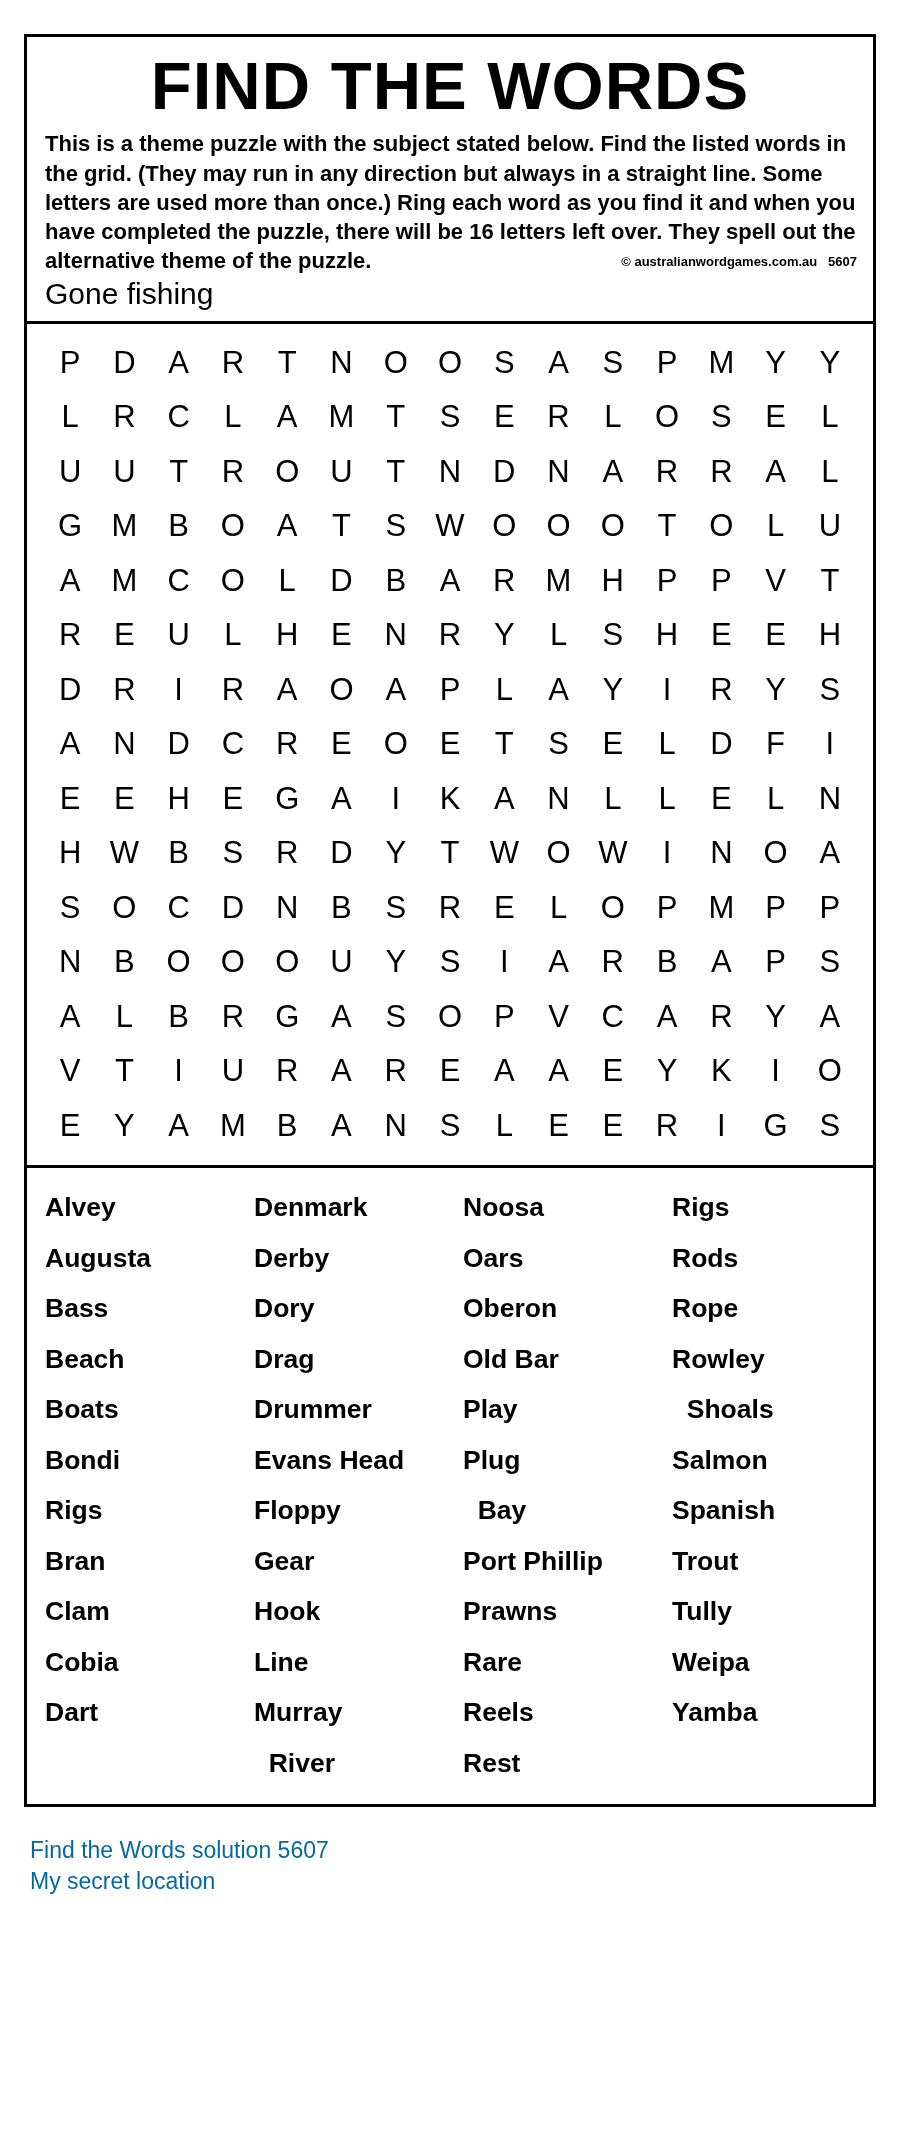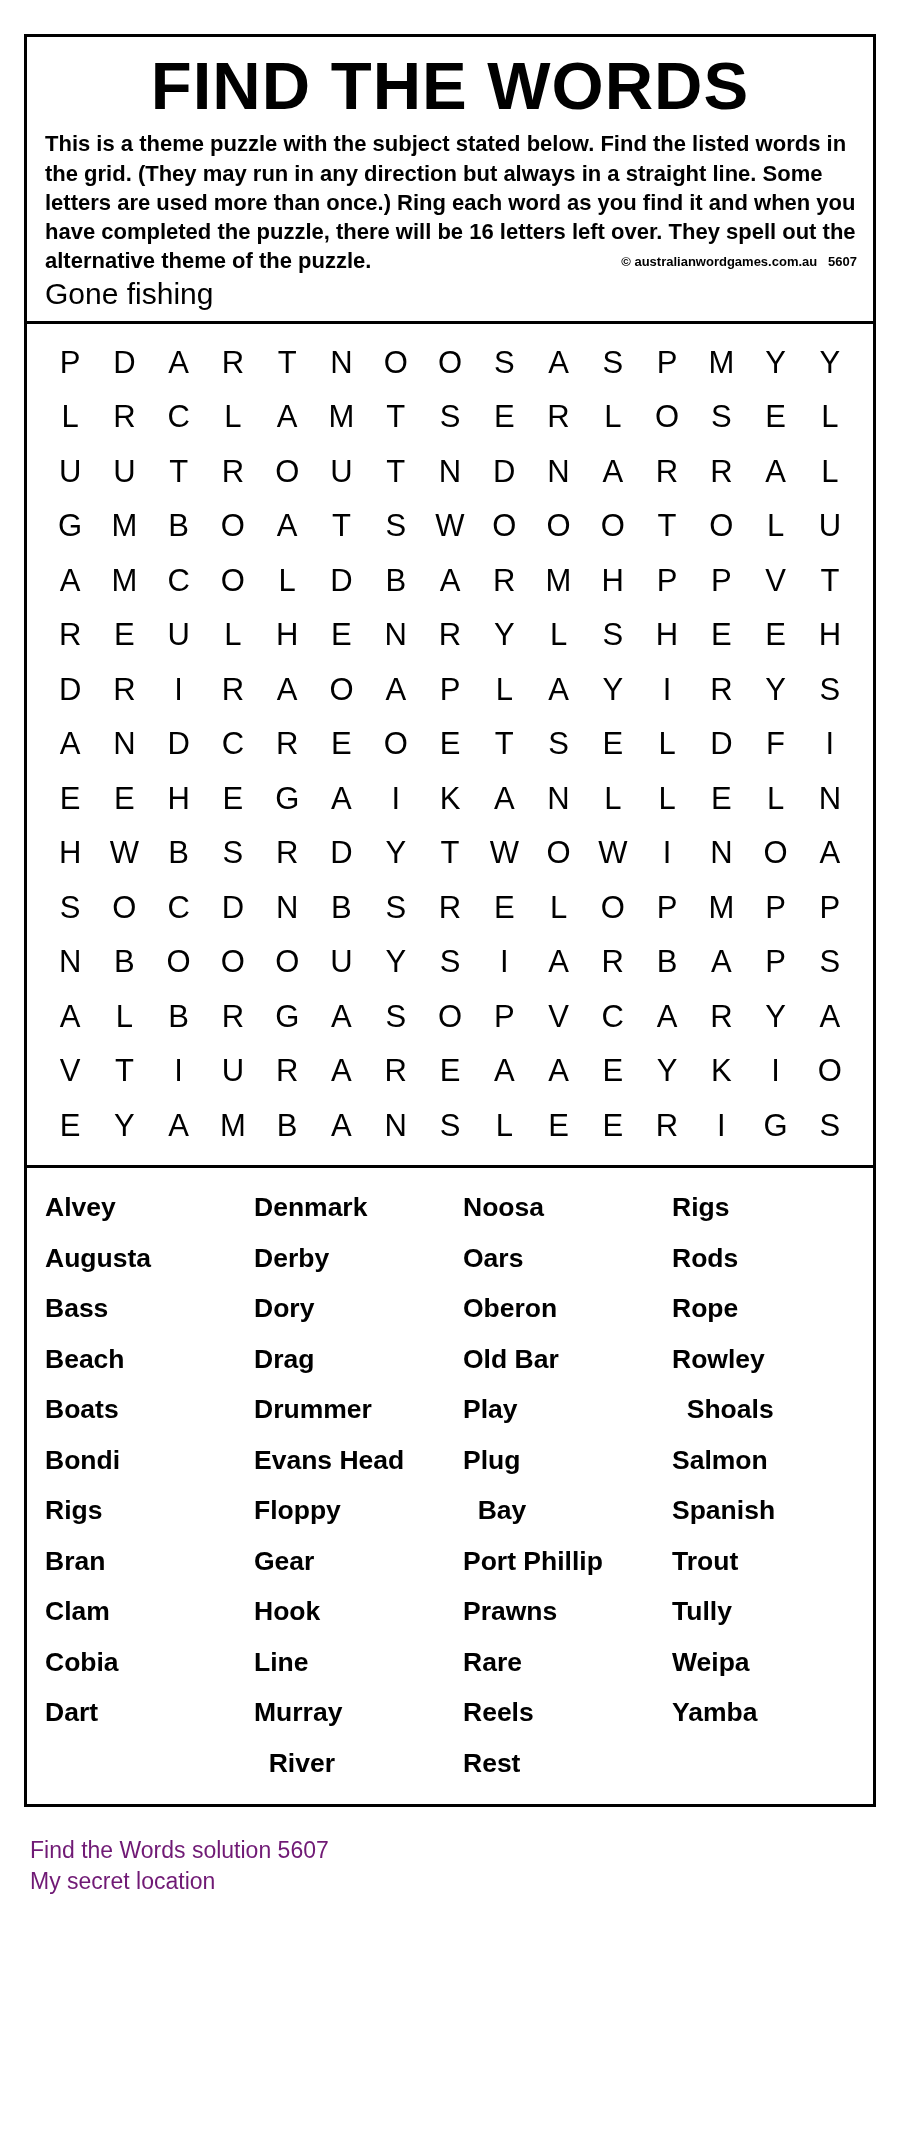--- a/index.html
+++ b/index.html
@@ -97,21 +97,21 @@
     font-size: 26.5px;
     line-height: 50.5px;
     white-space: pre;
   }
   .footer {
     padding: 28px 0 0 6px;
     font-family: "Liberation Sans", sans-serif;
     font-size: 23px;
     line-height: 1.35;
     font-weight: normal;
-    color: #701a75;
+    color: #0369a1;
   }
   .footer div { margin: 0; }
 </style>
 </head>
 <body>
 
 <div class="page">
 
   <div class="puzzle-card">
 

